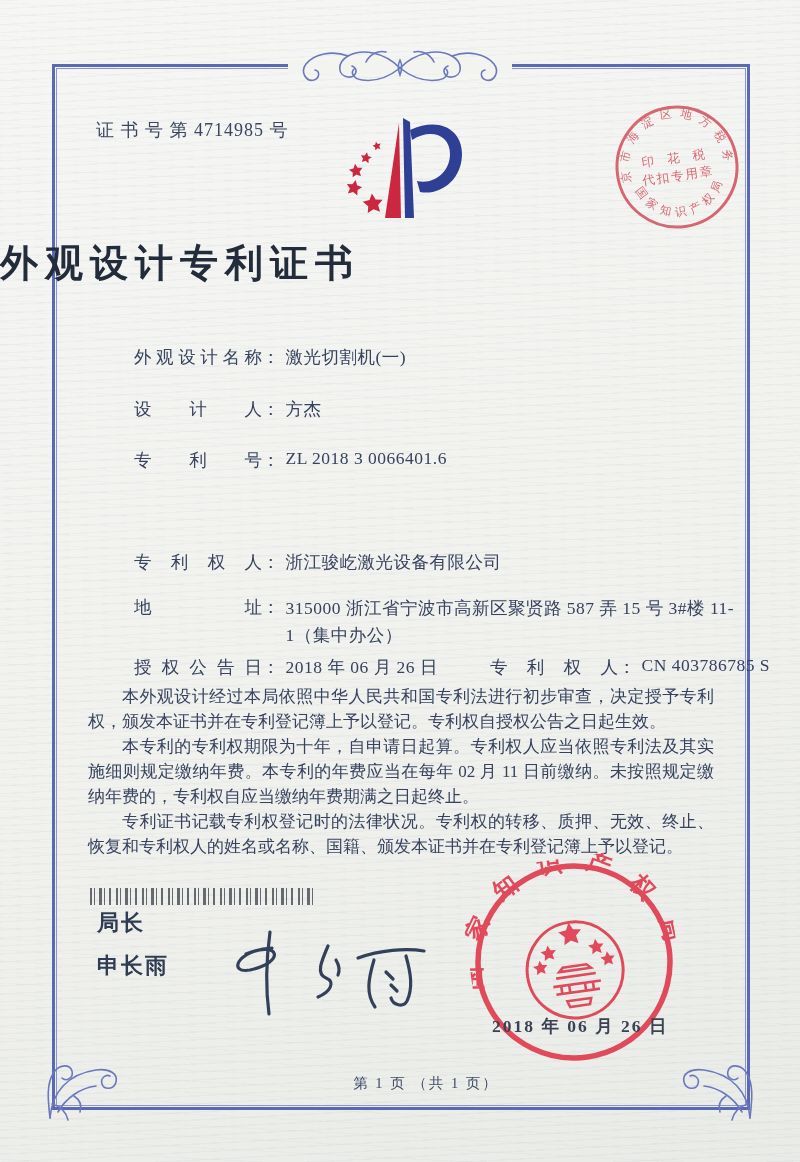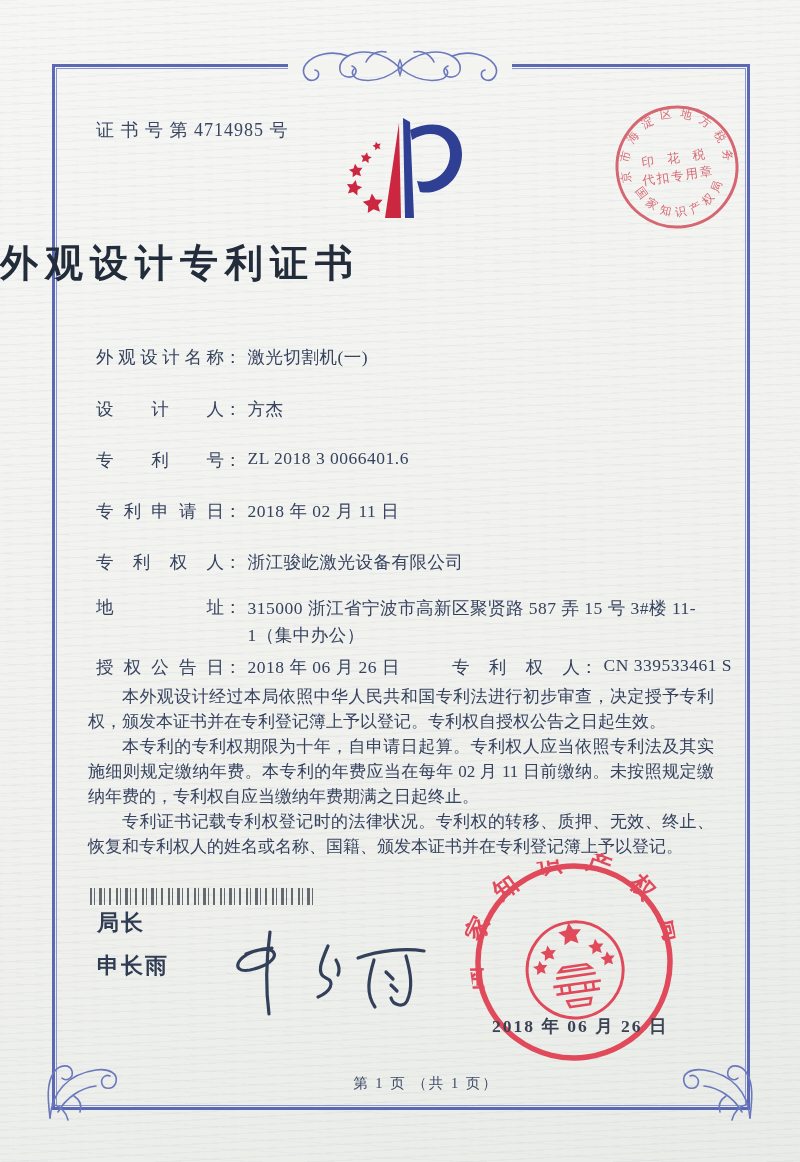--- a/index.html
+++ b/index.html
@@ -35,21 +35,21 @@
 
   .cert-no{position:absolute;left:96px;top:118px;font-size:18px;letter-spacing:1px;color:#3a4660;}
 
   .logo{position:absolute;left:328px;top:106px;width:152px;height:132px;}
 
   .doc-title{
     position:absolute;left:0;top:238px;width:800px;text-align:left;
     font-size:38px;font-weight:700;letter-spacing:7px;color:#232c3b;
   }
   .frow{position:absolute;left:96px;font-size:17.5px;white-space:nowrap;color:#36425e;}
-  .flabel{display:inline-block;width:128px;text-align:justify;text-align-last:justify;vertical-align:top;}
+  .flabel{display:inline-block;width:128px;text-align:justify;text-align-last:justify;vertical-align:top;margin-left:38px;}
   .fcolon{display:inline-block;margin-right:6px;vertical-align:top;}
   .fvalue{display:inline-block;vertical-align:top;letter-spacing:.5px;}
   .fvalue.wrap{white-space:normal;width:452px;line-height:27px;}
   .grant-no{position:absolute;left:452px;top:655px;font-size:17.5px;white-space:nowrap;color:#36425e;}
 
   .paras{position:absolute;left:88px;top:684px;width:626px;font-size:17px;line-height:25px;color:#36425e;text-align:justify;}
   .paras p{margin:0;text-indent:2em;}
 
   .barcode{
     position:absolute;left:90px;top:888px;width:223px;height:17px;opacity:.82;
@@ -137,34 +137,31 @@
 
   <div class="frow" style="top:345px">
     <span class="flabel">外观设计名称</span><span class="fcolon">：</span><span class="fvalue">激光切割机(一)</span>
   </div>
   <div class="frow" style="top:397px">
     <span class="flabel">设计人</span><span class="fcolon">：</span><span class="fvalue">方杰</span>
   </div>
   <div class="frow" style="top:448px">
     <span class="flabel">专利号</span><span class="fcolon">：</span><span class="fvalue">ZL 2018 3 0066401.6</span>
   </div>
-  <div class="frow" style="top:499px">
-    <span class="flabel">专利申请日</span><span class="fcolon">：</span><span class="fvalue">2018 年 02 月 11 日</span>
-  </div>
   <div class="frow" style="top:550px">
     <span class="flabel">专利权人</span><span class="fcolon">：</span><span class="fvalue">浙江骏屹激光设备有限公司</span>
   </div>
   <div class="frow" style="top:595px">
     <span class="flabel">地址</span><span class="fcolon">：</span><span class="fvalue wrap">315000 浙江省宁波市高新区聚贤路 587 弄 15 号 3#楼 11-1（集中办公）</span>
   </div>
   <div class="frow" style="top:655px">
     <span class="flabel">授权公告日</span><span class="fcolon">：</span><span class="fvalue">2018 年 06 月 26 日</span>
   </div>
   <div class="grant-no">
-    <span class="flabel">专利权人</span><span class="fcolon">：</span><span class="fvalue">CN 339533461 S</span>
+    <span class="flabel">专利权人</span><span class="fcolon">：</span><span class="fvalue">CN 403786785 S</span>
   </div>
 
   <div class="paras">
     <p>本外观设计经过本局依照中华人民共和国专利法进行初步审查，决定授予专利权，颁发本证书并在专利登记簿上予以登记。专利权自授权公告之日起生效。</p>
     <p>本专利的专利权期限为十年，自申请日起算。专利权人应当依照专利法及其实施细则规定缴纳年费。本专利的年费应当在每年 02 月 11 日前缴纳。未按照规定缴纳年费的，专利权自应当缴纳年费期满之日起终止。</p>
     <p>专利证书记载专利权登记时的法律状况。专利权的转移、质押、无效、终止、恢复和专利权人的姓名或名称、国籍、颁发本证书并在专利登记簿上予以登记。</p>
   </div>
 
   <div class="barcode"></div>
 

